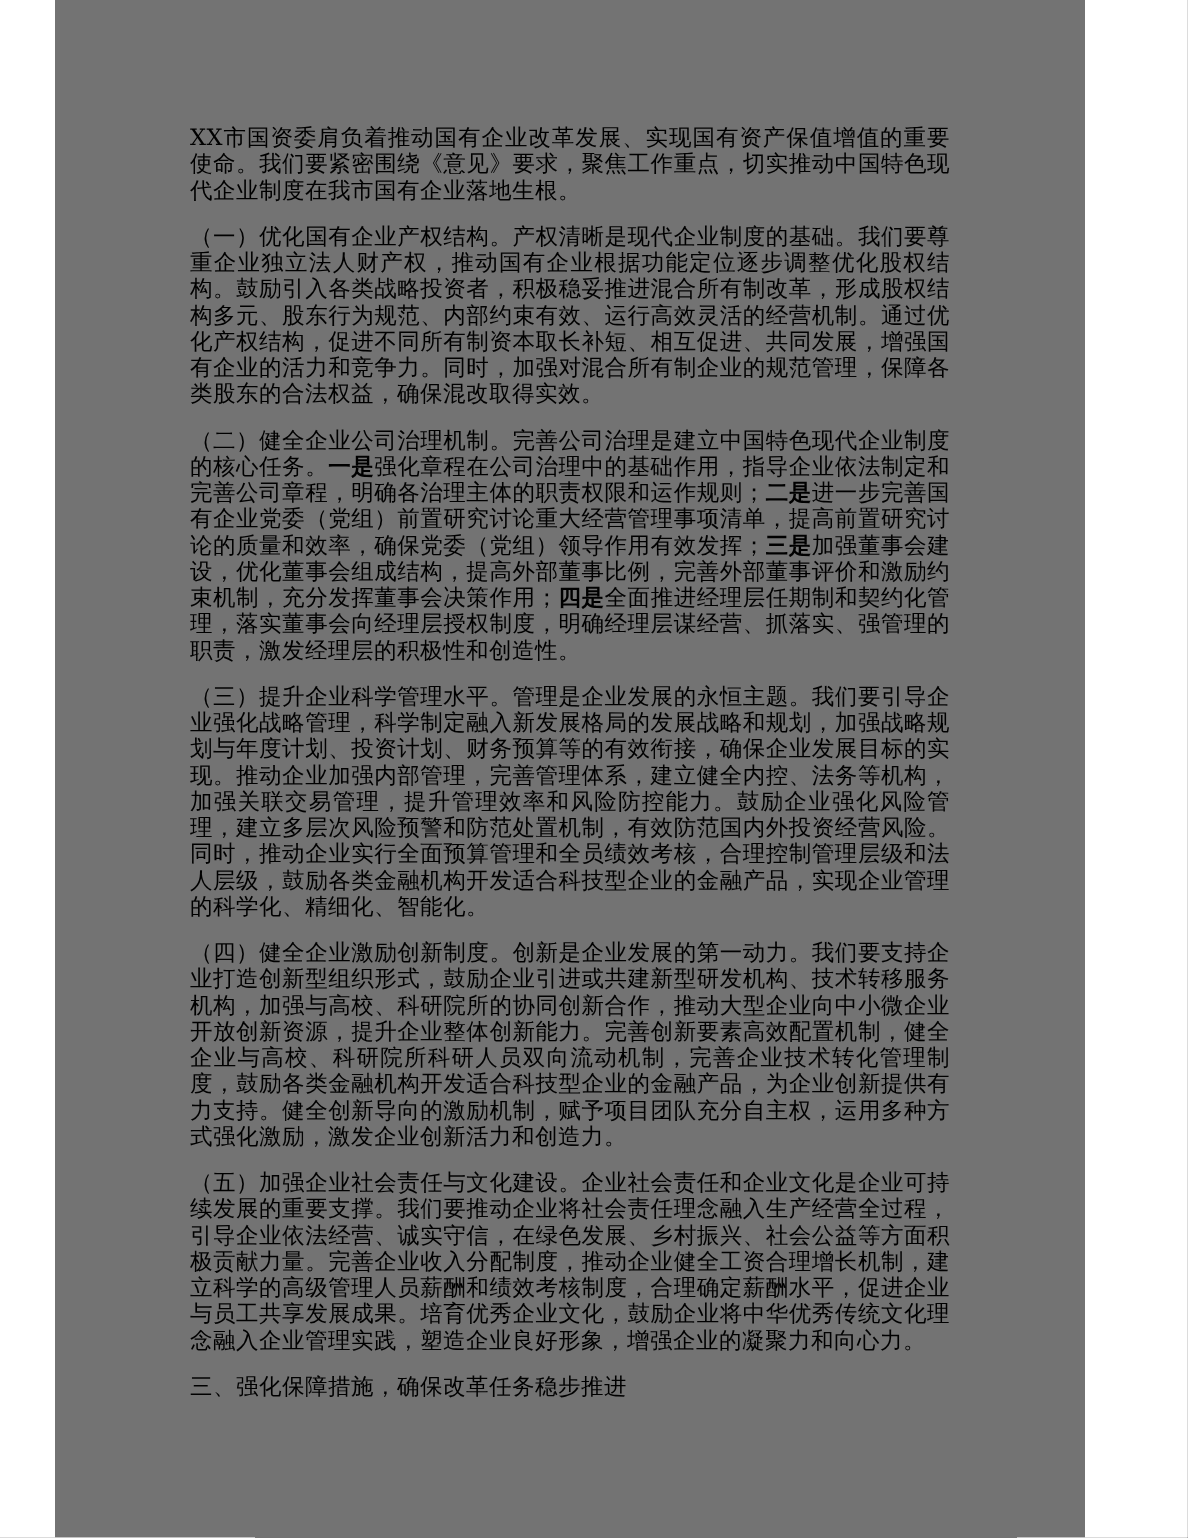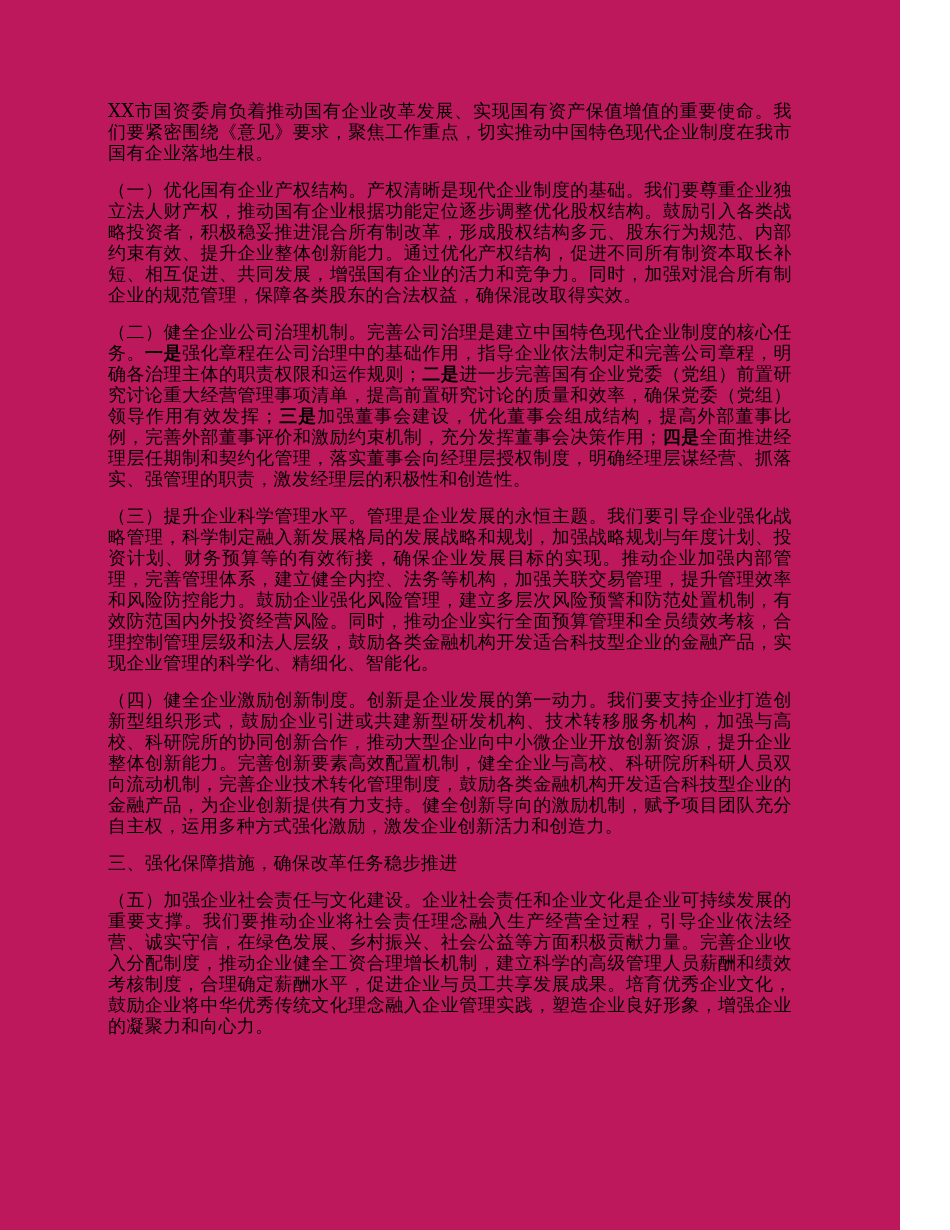--- a/index.html
+++ b/index.html
@@ -1,30 +1,31 @@
 <!DOCTYPE html>
 <html><head>
 <meta charset="utf-8">
 <style>
   html, body {
     margin: 0;
     padding: 0;
     background: #ffffff;
   }
   .page {
-    width: 900px;
+    width: 824px;
     min-height: 1230px;
     box-sizing: border-box;
-    background: #be185d;
+    background: #737373;
     padding: 100px 108px 60px 108px;
     font-family: "DejaVu Serif", "Liberation Serif", serif;
     font-size: 18px;
     line-height: 21px;
     color: #000000;
     overflow: hidden;
+    margin-left: 44px;
   }
   .doc-body p {
     margin: 0 0 16px 0;
     text-align: justify;
     text-justify: inter-ideograph;
     letter-spacing: 0.4px;
     word-break: break-all;
   }
   .doc-body p:last-child {
     margin-bottom: 0;
@@ -33,20 +34,20 @@
     font-weight: bold;
   }
 </style>
 </head>
 <body>
 
 <div class="page">
   <div class="doc-body">
 
   <p><span>XX市国资委肩负着推动国有企业改革发展、实现国有资产保值增值的重要使命。我们要紧密围绕《意见》要求，聚焦工作重点，切实推动中国特色现代企业制度在我市国有企业落地生根。</span></p>
-      <p><span>（一）优化国有企业产权结构。产权清晰是现代企业制度的基础。我们要尊重企业独立法人财产权，推动国有企业根据功能定位逐步调整优化股权结构。鼓励引入各类战略投资者，积极稳妥推进混合所有制改革，形成股权结构多元、股东行为规范、内部约束有效、提升企业整体创新能力。通过优化产权结构，促进不同所有制资本取长补短、相互促进、共同发展，增强国有企业的活力和竞争力。同时，加强对混合所有制企业的规范管理，保障各类股东的合法权益，确保混改取得实效。</span></p>
+      <p><span>（一）优化国有企业产权结构。产权清晰是现代企业制度的基础。我们要尊重企业独立法人财产权，推动国有企业根据功能定位逐步调整优化股权结构。鼓励引入各类战略投资者，积极稳妥推进混合所有制改革，形成股权结构多元、股东行为规范、内部约束有效、运行高效灵活的经营机制。通过优化产权结构，促进不同所有制资本取长补短、相互促进、共同发展，增强国有企业的活力和竞争力。同时，加强对混合所有制企业的规范管理，保障各类股东的合法权益，确保混改取得实效。</span></p>
       <p><span>（二）健全企业公司治理机制。完善公司治理是建立中国特色现代企业制度的核心任务。</span><strong>一是</strong><span>强化章程在公司治理中的基础作用，指导企业依法制定和完善公司章程，明确各治理主体的职责权限和运作规则；</span><strong>二是</strong><span>进一步完善国有企业党委（党组）前置研究讨论重大经营管理事项清单，提高前置研究讨论的质量和效率，确保党委（党组）领导作用有效发挥；</span><strong>三是</strong><span>加强董事会建设，优化董事会组成结构，提高外部董事比例，完善外部董事评价和激励约束机制，充分发挥董事会决策作用；</span><strong>四是</strong><span>全面推进经理层任期制和契约化管理，落实董事会向经理层授权制度，明确经理层谋经营、抓落实、强管理的职责，激发经理层的积极性和创造性。</span></p>
       <p><span>（三）提升企业科学管理水平。管理是企业发展的永恒主题。我们要引导企业强化战略管理，科学制定融入新发展格局的发展战略和规划，加强战略规划与年度计划、投资计划、财务预算等的有效衔接，确保企业发展目标的实现。推动企业加强内部管理，完善管理体系，建立健全内控、法务等机构，加强关联交易管理，提升管理效率和风险防控能力。鼓励企业强化风险管理，建立多层次风险预警和防范处置机制，有效防范国内外投资经营风险。同时，推动企业实行全面预算管理和全员绩效考核，合理控制管理层级和法人层级，鼓励各类金融机构开发适合科技型企业的金融产品，实现企业管理的科学化、精细化、智能化。</span></p>
       <p><span>（四）健全企业激励创新制度。创新是企业发展的第一动力。我们要支持企业打造创新型组织形式，鼓励企业引进或共建新型研发机构、技术转移服务机构，加强与高校、科研院所的协同创新合作，推动大型企业向中小微企业开放创新资源，提升企业整体创新能力。完善创新要素高效配置机制，健全企业与高校、科研院所科研人员双向流动机制，完善企业技术转化管理制度，鼓励各类金融机构开发适合科技型企业的金融产品，为企业创新提供有力支持。健全创新导向的激励机制，赋予项目团队充分自主权，运用多种方式强化激励，激发企业创新活力和创造力。</span></p>
+      <p><span>（五）加强企业社会责任与文化建设。企业社会责任和企业文化是企业可持续发展的重要支撑。我们要推动企业将社会责任理念融入生产经营全过程，引导企业依法经营、诚实守信，在绿色发展、乡村振兴、社会公益等方面积极贡献力量。完善企业收入分配制度，推动企业健全工资合理增长机制，建立科学的高级管理人员薪酬和绩效考核制度，合理确定薪酬水平，促进企业与员工共享发展成果。培育优秀企业文化，鼓励企业将中华优秀传统文化理念融入企业管理实践，塑造企业良好形象，增强企业的凝聚力和向心力。</span></p>
       <p><span>三、强化保障措施，确保改革任务稳步推进</span></p>
-      <p><span>（五）加强企业社会责任与文化建设。企业社会责任和企业文化是企业可持续发展的重要支撑。我们要推动企业将社会责任理念融入生产经营全过程，引导企业依法经营、诚实守信，在绿色发展、乡村振兴、社会公益等方面积极贡献力量。完善企业收入分配制度，推动企业健全工资合理增长机制，建立科学的高级管理人员薪酬和绩效考核制度，合理确定薪酬水平，促进企业与员工共享发展成果。培育优秀企业文化，鼓励企业将中华优秀传统文化理念融入企业管理实践，塑造企业良好形象，增强企业的凝聚力和向心力。</span></p>
     </div>
 </div>
 
 </body></html>

